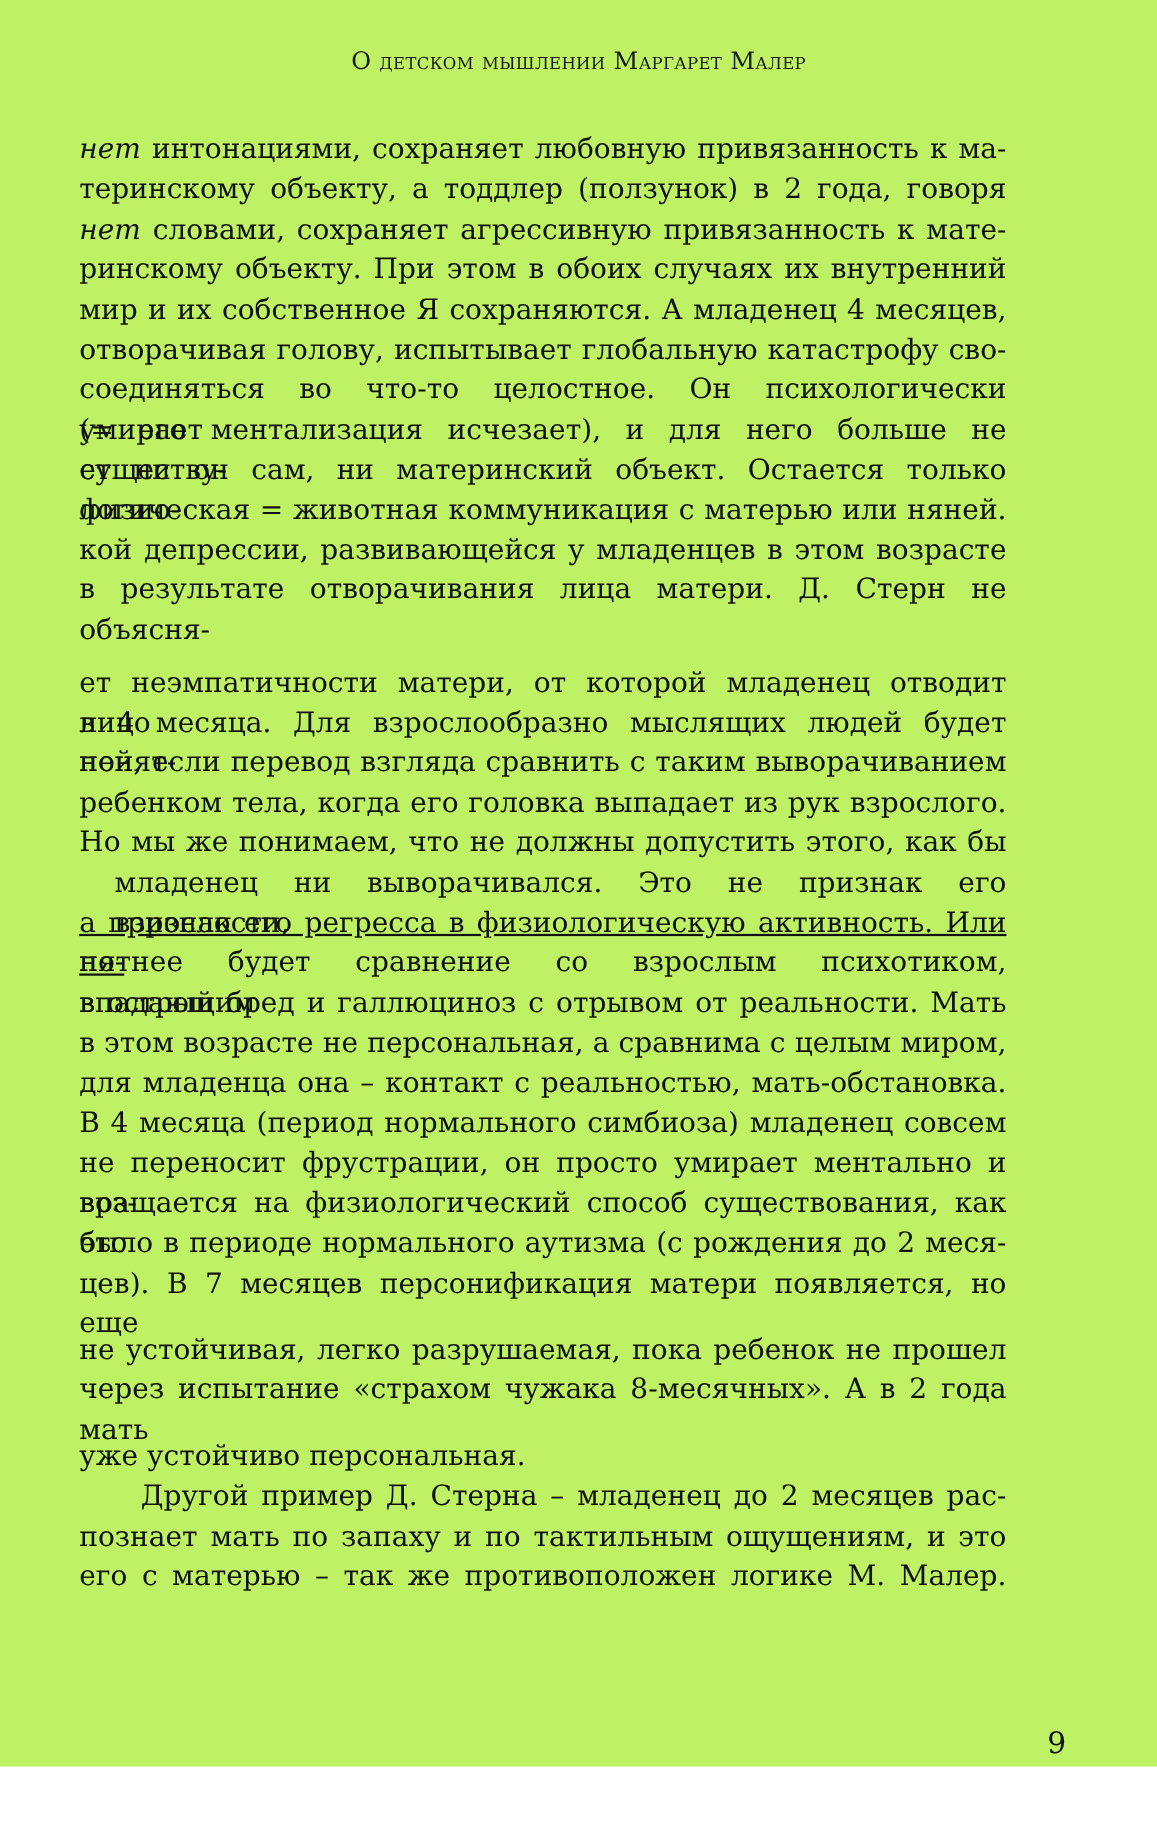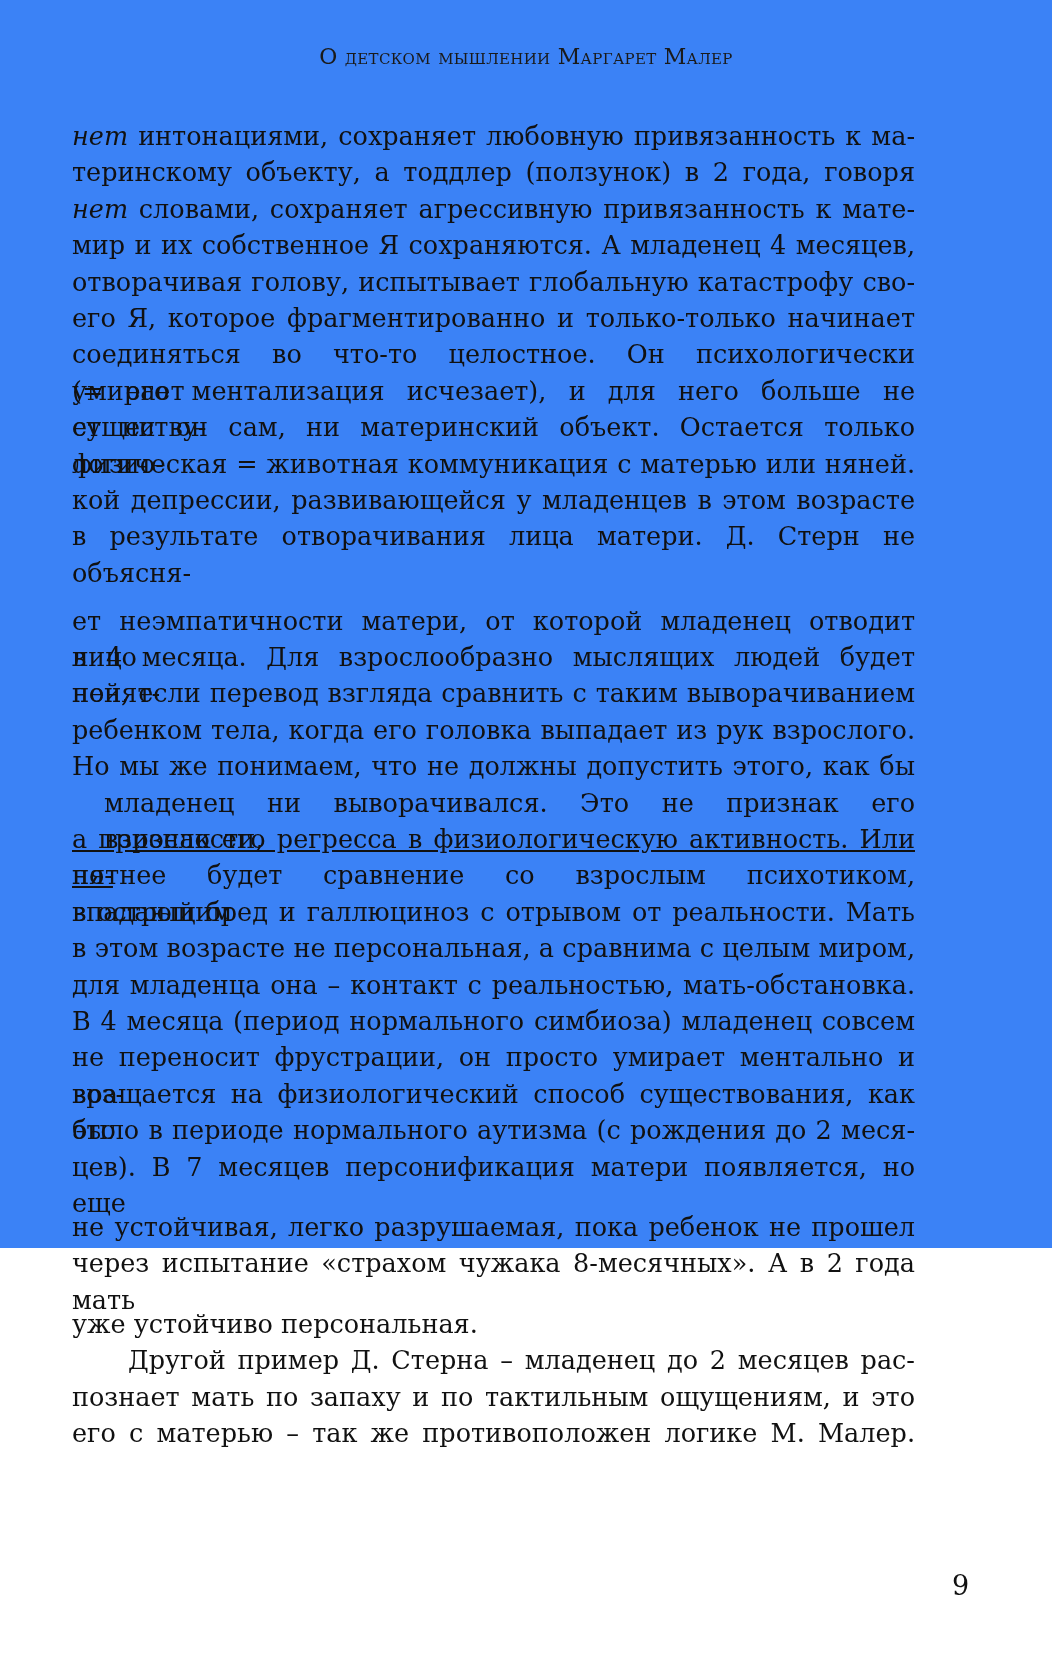--- a/index.html
+++ b/index.html
@@ -1,17 +1,17 @@
 <!DOCTYPE html>
 <html><head>
 <meta charset="utf-8">
 <style>
   html, body { margin: 0; padding: 0; background: #ffffff; }
   body { width: 1052px; height: 1658px; position: relative; overflow: hidden; color: #111; }
-  .page { position: absolute; left: 0; top: 0; width: 1052px; height: 1248px; background: #3b82f6; }
+  .page { position: absolute; left: 0; top: 0; width: 1052px; height: 1606px; background: #bef264; }
   .running-head {
     position: absolute; top: 44px; left: 0; width: 1052px; text-align: center;
     font-family: "DejaVu Serif", "Liberation Serif", serif;
     font-size: 22px; font-variant: small-caps; letter-spacing: 0.3px; color: #1a1a1a;
   }
   .body-text {
     position: absolute; left: 72px; top: 118px; width: 843px;
     font-family: "DejaVu Serif", "Liberation Serif", serif;
     font-size: 25.5px; line-height: 36.4px; color: #111;
   }
@@ -33,23 +33,23 @@
 
 <div class="page">
   <div class="running-head">О детском мышлении Маргарет Малер</div>
 
   <div class="body-text">
 
     <div>
       <span class="line" style="white-space: normal;"><span class="em">нет</span><span> интонациями, сохраняет любовную привязанность к ма-</span></span>
       <span class="line" style="white-space: normal;">теринскому объекту, а тоддлер (ползунок) в 2 года, говоря</span>
       <span class="line" style="white-space: normal;"><span class="em">нет</span><span> словами, сохраняет агрессивную привязанность к мате-</span></span>
+      <span class="line" style="white-space: normal;">ринскому объекту. При этом в обоих случаях их внутренний</span>
       <span class="line" style="white-space: normal;">мир и их собственное Я сохраняются. А младенец 4 месяцев,</span>
       <span class="line" style="white-space: normal;">отворачивая голову, испытывает глобальную катастрофу сво-</span>
-      <span class="line" style="white-space: normal;">его Я, которое фрагментированно и только-только начинает</span>
       <span class="line" style="white-space: normal;">соединяться во что-то целостное. Он психологически умирает</span>
       <span class="line" style="white-space: normal;">(= его ментализация исчезает), и для него больше не существу-</span>
       <span class="line" style="white-space: normal;">ет ни он сам, ни материнский объект. Остается только физио-</span>
       <span class="line" style="white-space: normal;">логическая = животная коммуникация с матерью или няней.</span>
       <span class="line" style="white-space: normal;">кой депрессии, развивающейся у младенцев в этом возрасте</span>
       <span class="line" style="white-space: normal;">в результате отворачивания лица матери. Д. Стерн не объясня-</span>
       <span class="line" style="white-space: normal; margin-top: 48px;">ет неэмпатичности матери, от которой младенец отводит лицо</span>
       <span class="line" style="white-space: normal;">в 4 месяца. Для взрослообразно мыслящих людей будет понят-</span>
       <span class="line" style="white-space: normal;">ней, если перевод взгляда сравнить с таким выворачиванием</span>
       <span class="line" style="white-space: normal;">ребенком тела, когда его головка выпадает из рук взрослого.</span>

